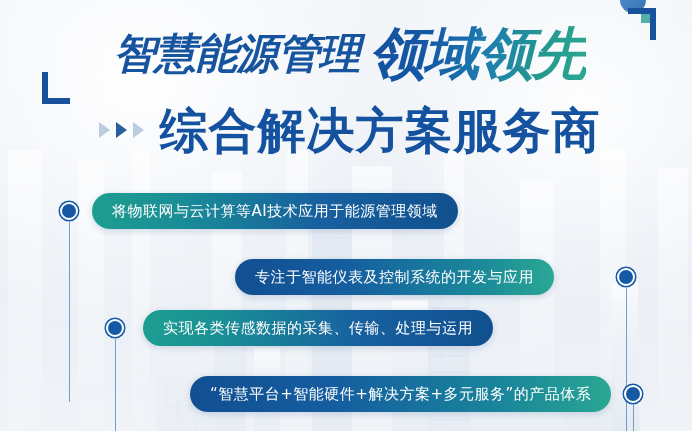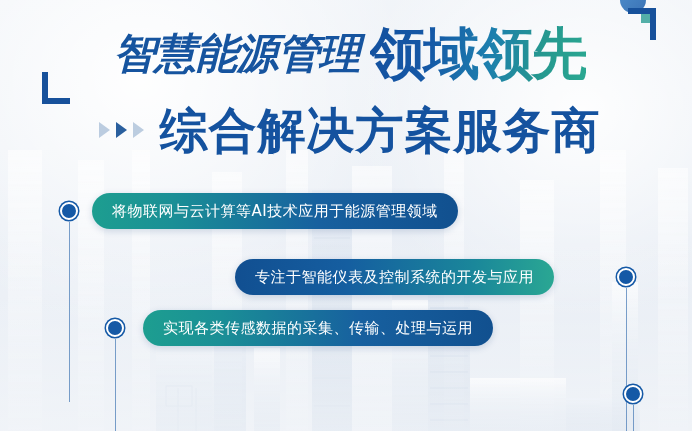--- a/index.html
+++ b/index.html
@@ -105,20 +105,21 @@
     font-style: italic;
     letter-spacing: -1px;
     color: #16549f;
     white-space: nowrap;
     line-height: 1;
   }
   .title-b {
     font-family: "DejaVu Sans", sans-serif;
     font-size: 56px;
     font-weight: 700;
+    font-style: italic;
     letter-spacing: -2px;
     white-space: nowrap;
     line-height: 1;
     background: linear-gradient(100deg, #14519f 0%, #1558a6 28%, #1d7fae 55%, #25978f 78%, #2ba891 100%);
     -webkit-background-clip: text;
     background-clip: text;
     color: transparent;
     -webkit-text-fill-color: transparent;
   }
 
@@ -309,20 +310,21 @@
       <span class="tri-hollow"></span>
       <span class="tri"></span>
       <span class="tri-hollow"></span>
     </span>
     <span class="subtitle-text">综合解决方案服务商</span>
   </div>
 
   <div class="pill pill-teal-blue" id="pill-1">将物联网与云计算等AI技术应用于能源管理领域</div>
   <div class="pill pill-teal-blue" id="pill-3">实现各类传感数据的采集、传输、处理与运用</div>
   <div class="pill pill-blue-teal" id="pill-2">专注于智能仪表及控制系统的开发与应用</div>
+  <div class="pill pill-blue-teal" id="pill-4">“智慧平台+智能硬件+解决方案+多元服务”的产品体系</div>
 
   <div class="marker" id="marker-1">
     <div class="ring"></div>
     <div class="stem"></div>
   </div>
   <div class="marker" id="marker-2">
     <div class="ring"></div>
     <div class="stem"></div>
   </div>
   <div class="marker" id="marker-3">

